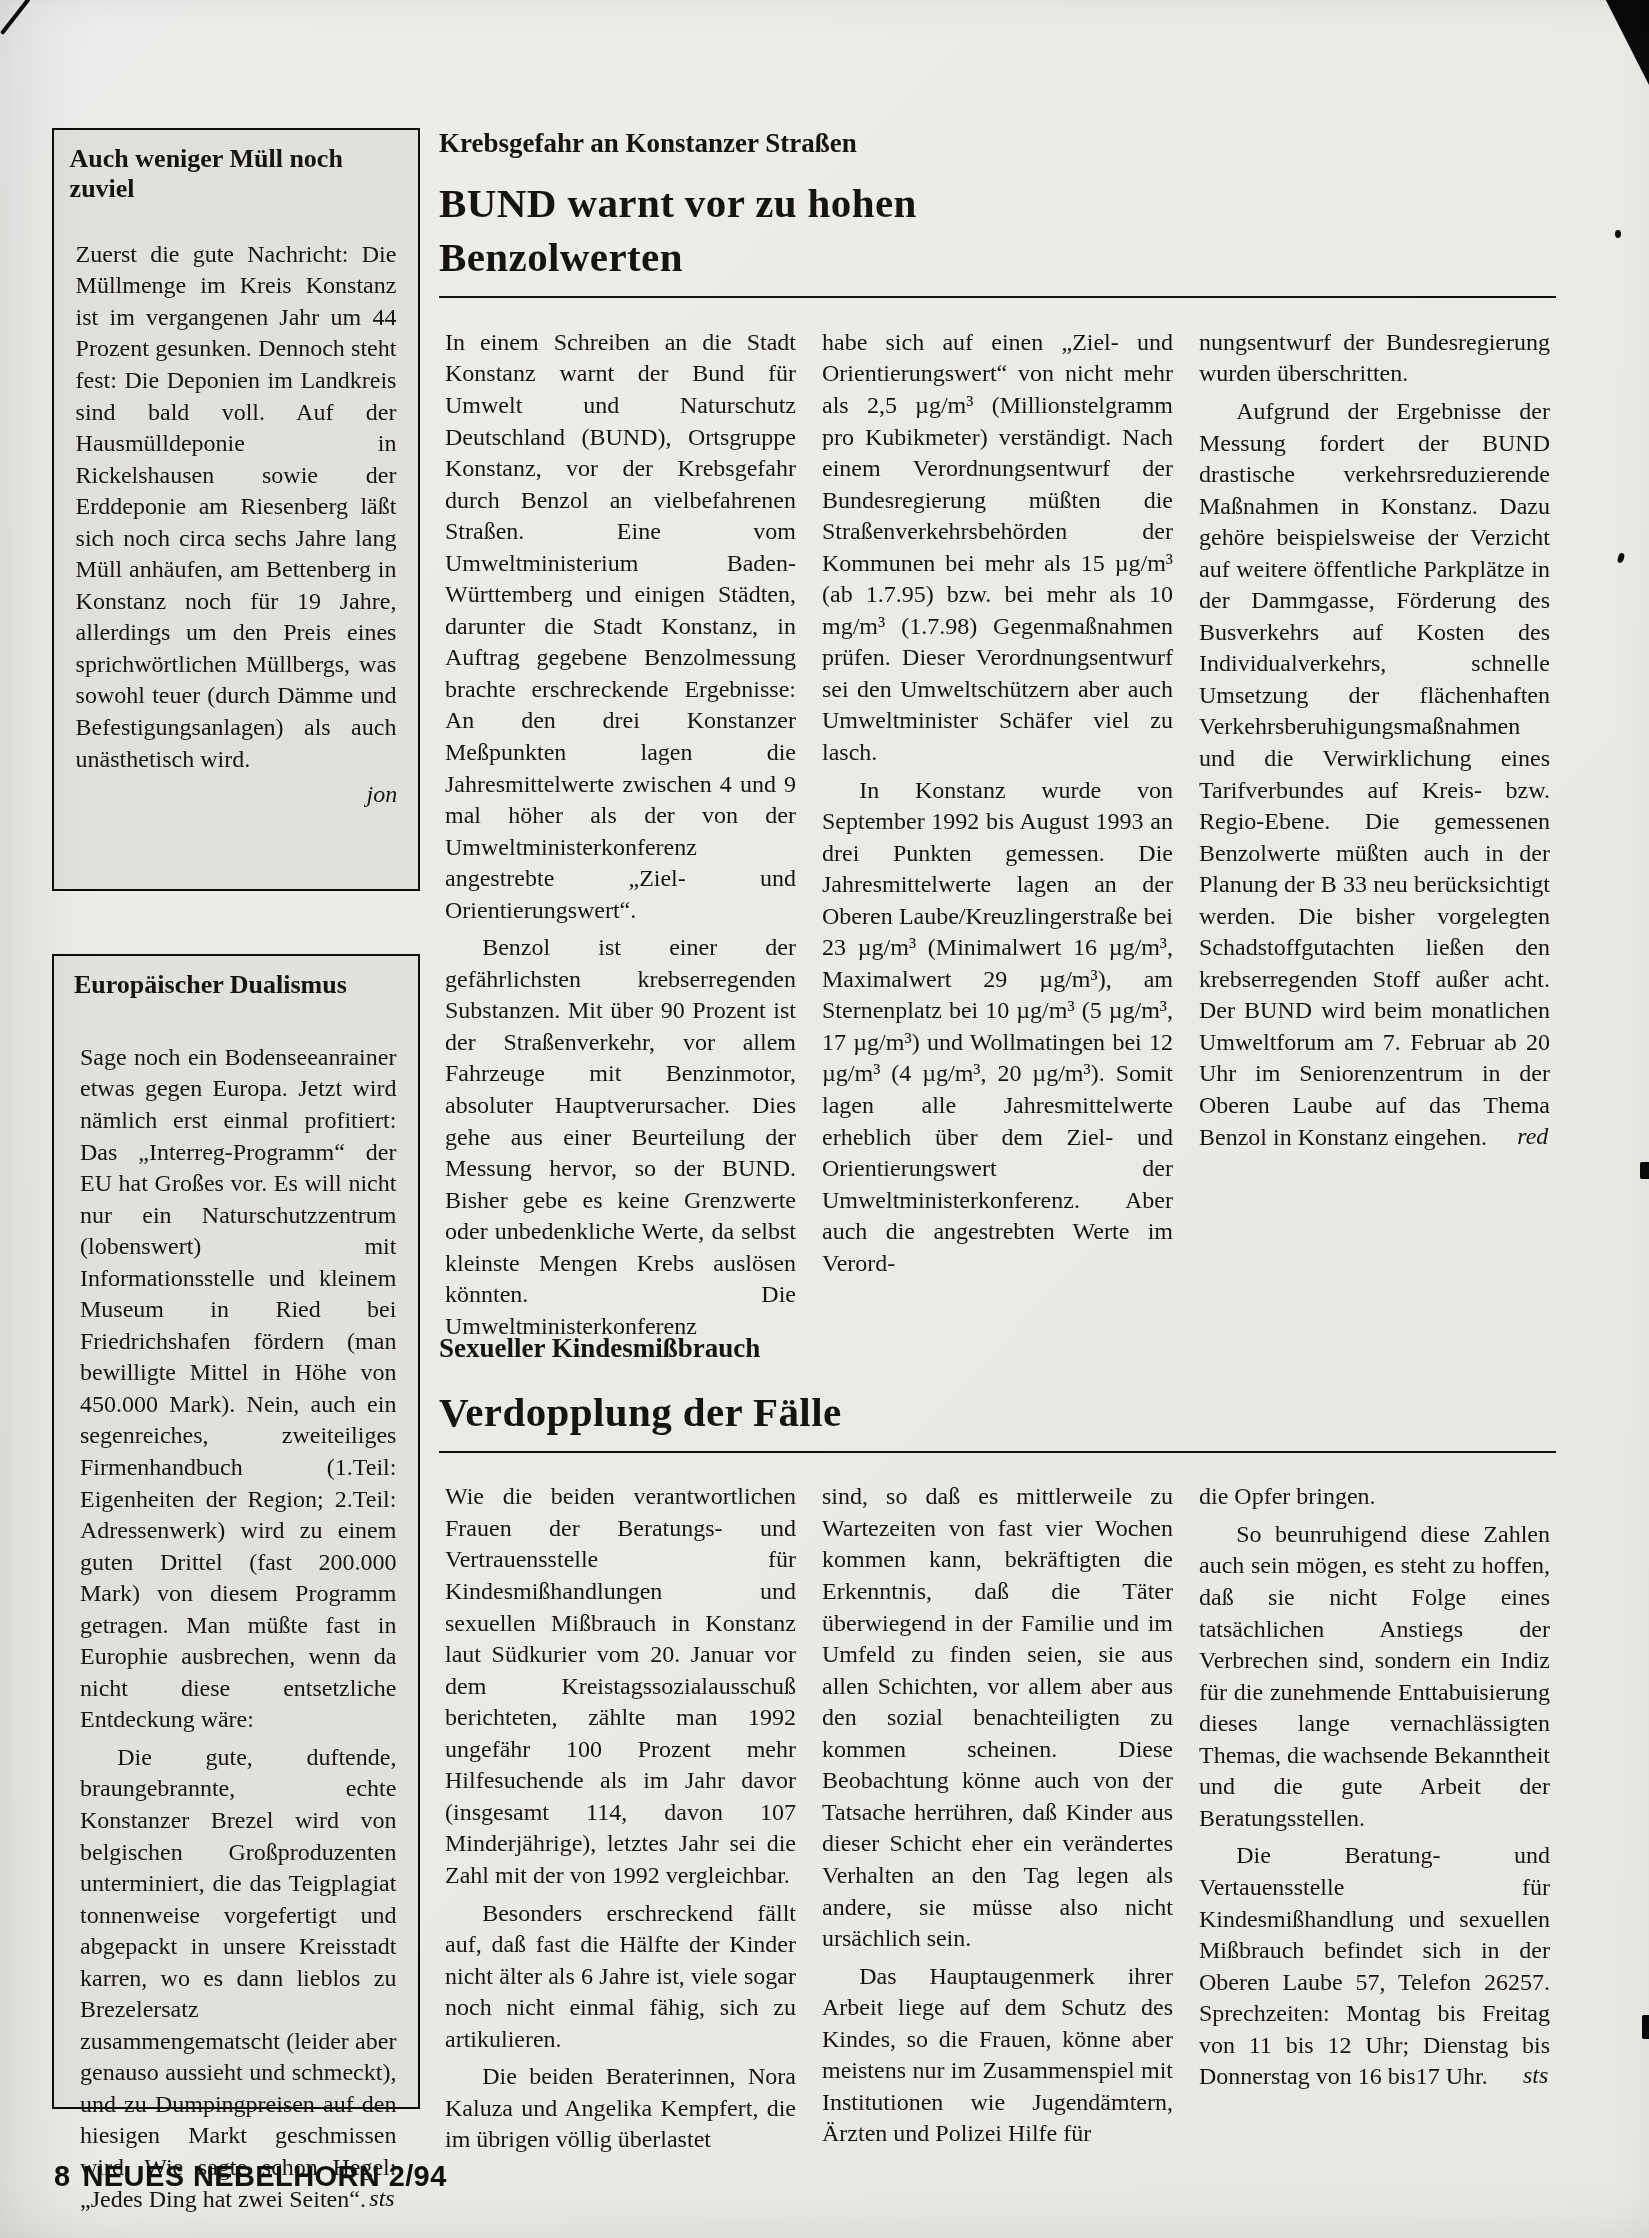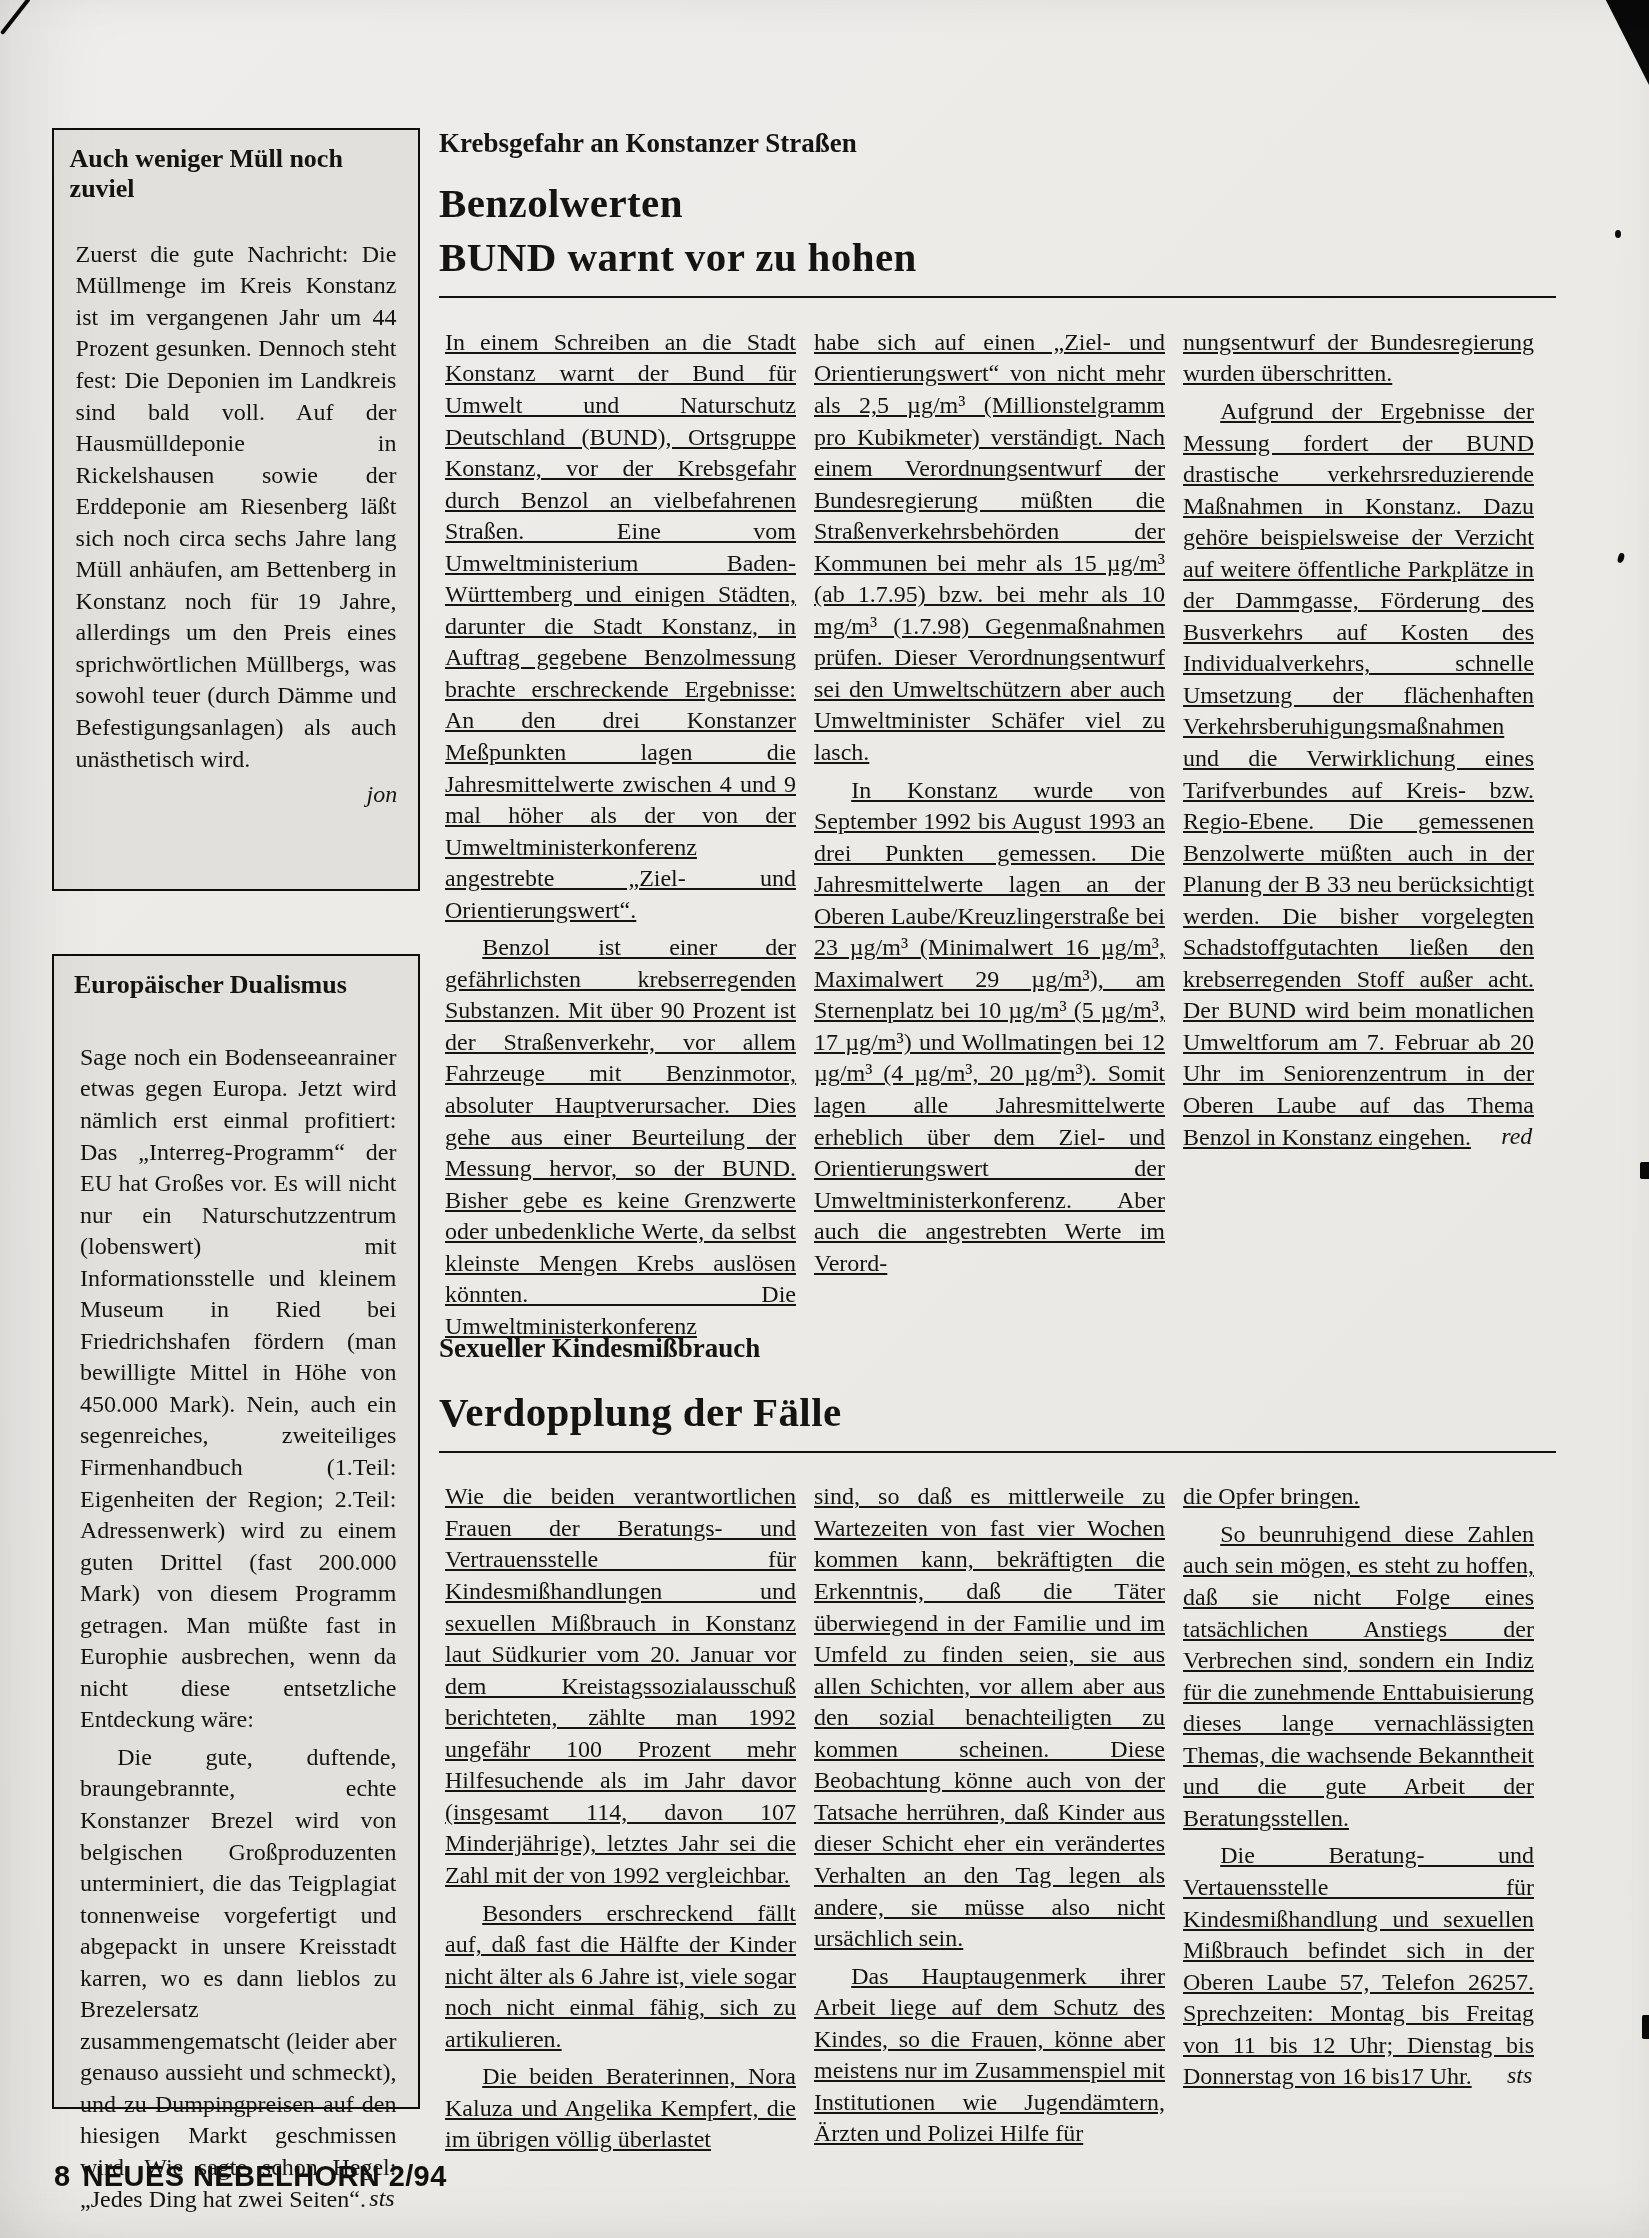--- a/index.html
+++ b/index.html
@@ -46,21 +46,21 @@
   .rel{position:relative;}
   .sig{position:absolute;right:1.7px;bottom:0.9px;font-style:italic;}
   .sig-line{font-style:italic;text-align:right;font-size:24px;margin-top:1.7px;padding-right:5.2px;}
   
   .main-art{position:absolute;left:439px;width:1117px;}
   .art1{top:129px;}
   .art2{top:1334px;}
   .kicker{font-weight:bold;font-size:27px;margin:0 0 17.4px 0;line-height:1.1;}
   .headline{font-weight:bold;font-size:41px;line-height:1.32;margin:0;letter-spacing:0.4px;}
   .rule{border:none;border-top:2.6px solid #131210;margin:12px 0 0 0;width:100%;}
-  .cols{display:flex;gap:6px;margin-top:22.6px;text-decoration:underline;}
+  .cols{display:flex;gap:14px;margin-top:22.6px;}
   .col{width:363px;box-sizing:border-box;}
   .col .body-p{margin-bottom:0;}
   .art2 .headline{margin-top:21px;}
   
   .footer{
     position:absolute;left:54px;top:2160px;
     font-family:"Liberation Sans","DejaVu Sans",sans-serif;
     font-weight:bold;font-size:29px;letter-spacing:0.4px;
     display:flex;gap:12px;color:#121110;
   }
@@ -88,22 +88,22 @@
     <h3 class="box-title">Europäischer Dualismus</h3>
     <p class="body-p">Sage noch ein Bodenseeanrainer etwas gegen Europa. Jetzt wird nämlich erst einmal profitiert: Das „Interreg-Programm“ der EU hat Großes vor. Es will nicht nur ein Naturschutzzentrum (lobenswert) mit Informationsstelle und kleinem Museum in Ried bei Friedrichshafen fördern (man bewilligte Mittel in Höhe von 450.000 Mark). Nein, auch ein segenreiches, zweiteiliges Firmenhandbuch (1.Teil: Eigenheiten der Region; 2.Teil: Adressenwerk) wird zu einem guten Drittel (fast 200.000 Mark) von diesem Programm getragen. Man müßte fast in Europhie ausbrechen, wenn da nicht diese entsetzliche Entdeckung wäre:</p>
     <p class="body-p ind rel">
       <span>Die gute, duftende, braungebrannte, echte Konstanzer Brezel wird von belgischen Großproduzenten unterminiert, die das Teigplagiat tonnenweise vorgefertigt und abgepackt in unsere Kreisstadt karren, wo es dann lieblos zu Brezelersatz zusammengematscht (leider aber genauso aussieht und schmeckt), und zu Dumpingpreisen auf den hiesigen Markt geschmissen wird. Wie sagte schon Hegel: „Jedes Ding hat zwei Seiten“.</span>
       <span class="sig">sts</span>
     </p>
   </div>
 
   <div class="main-art art1">
     <h4 class="kicker">Krebsgefahr an Konstanzer Straßen</h4>
+    <h1 class="headline">BUND warnt vor zu hohen</h1>
     <h1 class="headline">Benzolwerten</h1>
-    <h1 class="headline">BUND warnt vor zu hohen</h1>
     <hr class="rule">
     <div class="cols">
       <div class="col">
         <p class="body-p">In einem Schreiben an die Stadt Konstanz warnt der Bund für Umwelt und Naturschutz Deutschland (BUND), Ortsgruppe Konstanz, vor der Krebsgefahr durch Benzol an vielbefahrenen Straßen. Eine vom Umweltministerium Baden-Württemberg und einigen Städten, darunter die Stadt Konstanz, in Auftrag gegebene Benzolmessung brachte erschreckende Ergebnisse: An den drei Konstanzer Meßpunkten lagen die Jahresmittelwerte zwischen 4 und 9 mal höher als der von der Umweltministerkonferenz angestrebte „Ziel- und Orientierungswert“.</p>
         <p class="body-p ind">Benzol ist einer der gefährlichsten krebserregenden Substanzen. Mit über 90 Prozent ist der Straßenverkehr, vor allem Fahrzeuge mit Benzinmotor, absoluter Hauptverursacher. Dies gehe aus einer Beurteilung der Messung hervor, so der BUND. Bisher gebe es keine Grenzwerte oder unbedenkliche Werte, da selbst kleinste Mengen Krebs auslösen könnten. Die Umweltministerkonferenz</p>
       </div>
       <div class="col">
         <p class="body-p">habe sich auf einen „Ziel- und Orientierungswert“ von nicht mehr als 2,5 µg/m³ (Millionstelgramm pro Kubikmeter) verständigt. Nach einem Verordnungsentwurf der Bundesregierung müßten die Straßenverkehrsbehörden der Kommunen bei mehr als 15 µg/m³ (ab 1.7.95) bzw. bei mehr als 10 mg/m³ (1.7.98) Gegenmaßnahmen prüfen. Dieser Verordnungsentwurf sei den Umweltschützern aber auch Umweltminister Schäfer viel zu lasch.</p>
         <p class="body-p ind">In Konstanz wurde von September 1992 bis August 1993 an drei Punkten gemessen. Die Jahresmittelwerte lagen an der Oberen Laube/Kreuzlingerstraße bei 23 µg/m³ (Minimalwert 16 µg/m³, Maximalwert 29 µg/m³), am Sternenplatz bei 10 µg/m³ (5 µg/m³, 17 µg/m³) und Wollmatingen bei 12 µg/m³ (4 µg/m³, 20 µg/m³). Somit lagen alle Jahresmittelwerte erheblich über dem Ziel- und Orientierungswert der Umweltministerkonferenz. Aber auch die angestrebten Werte im Verord-</p>
       </div>

